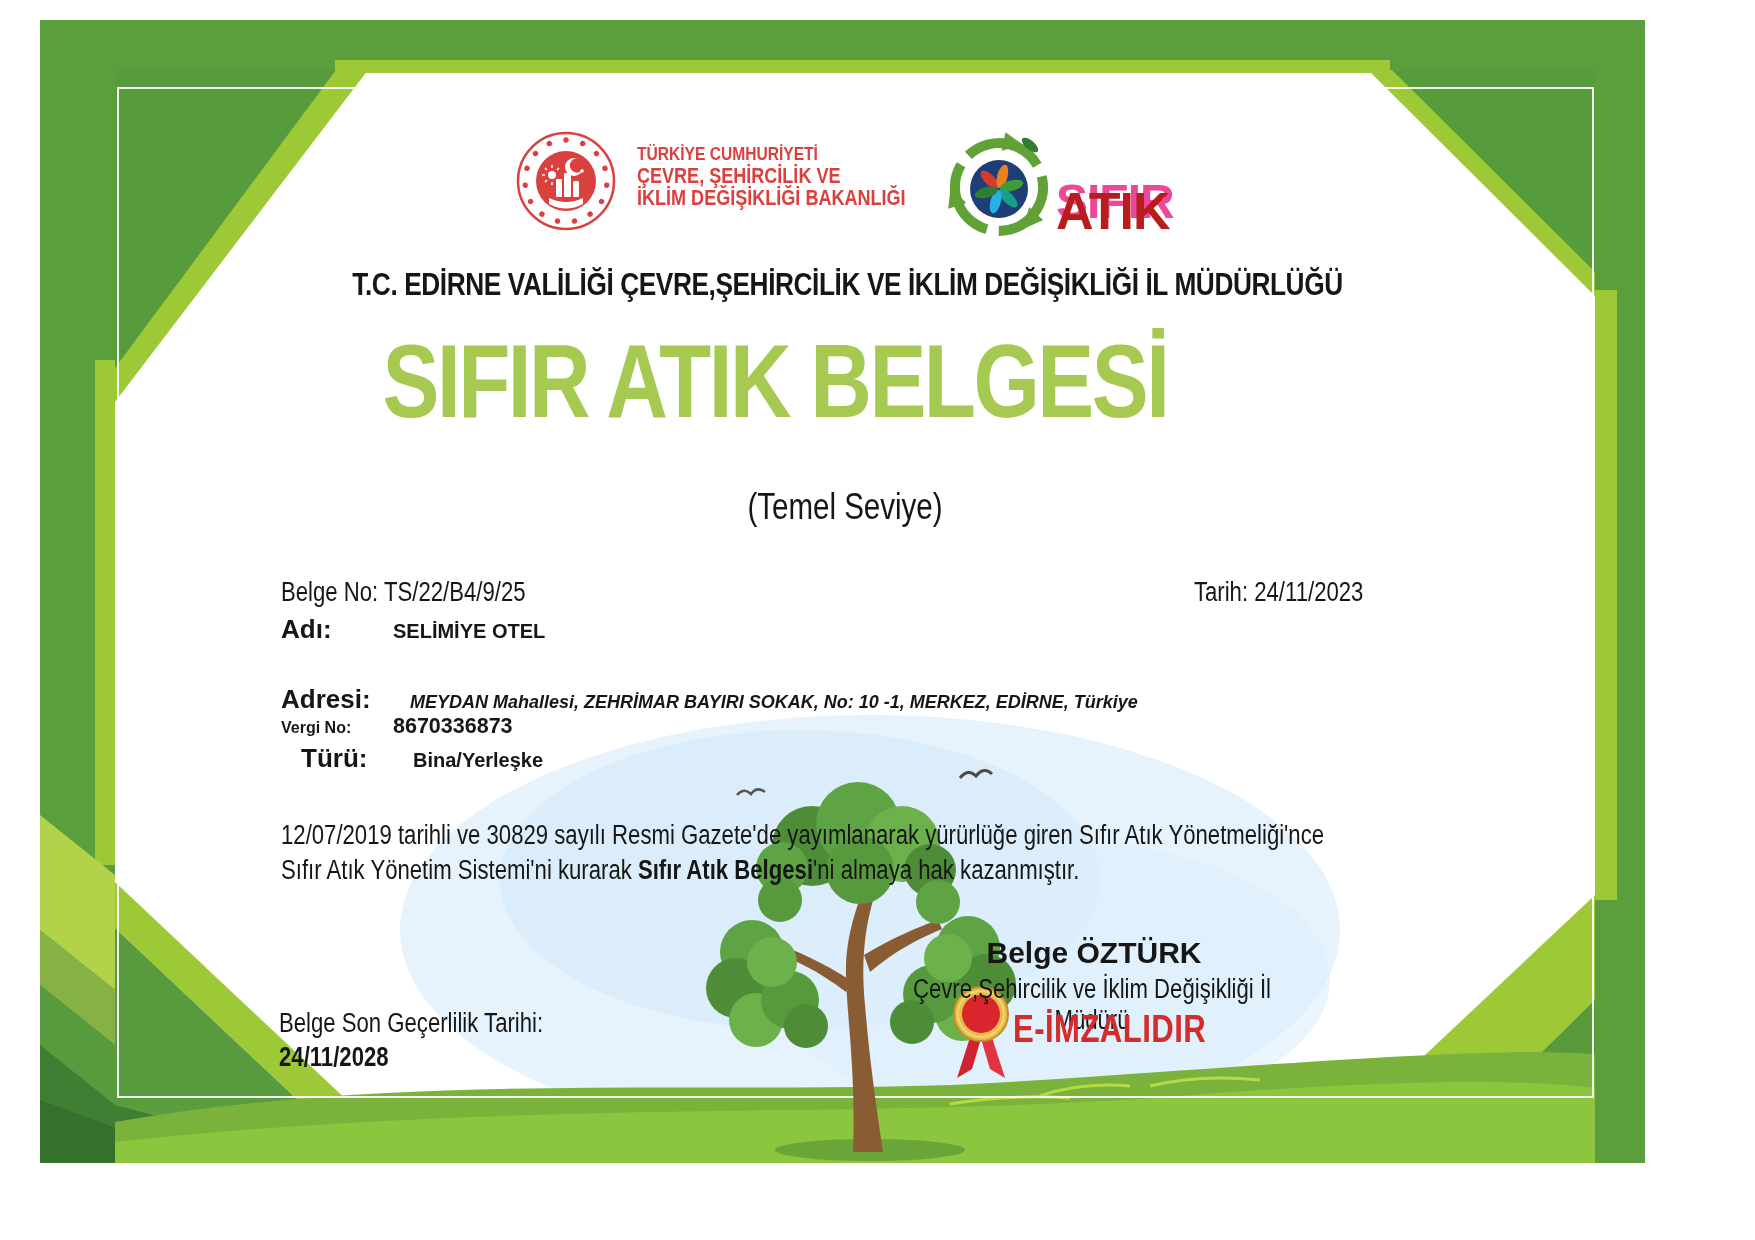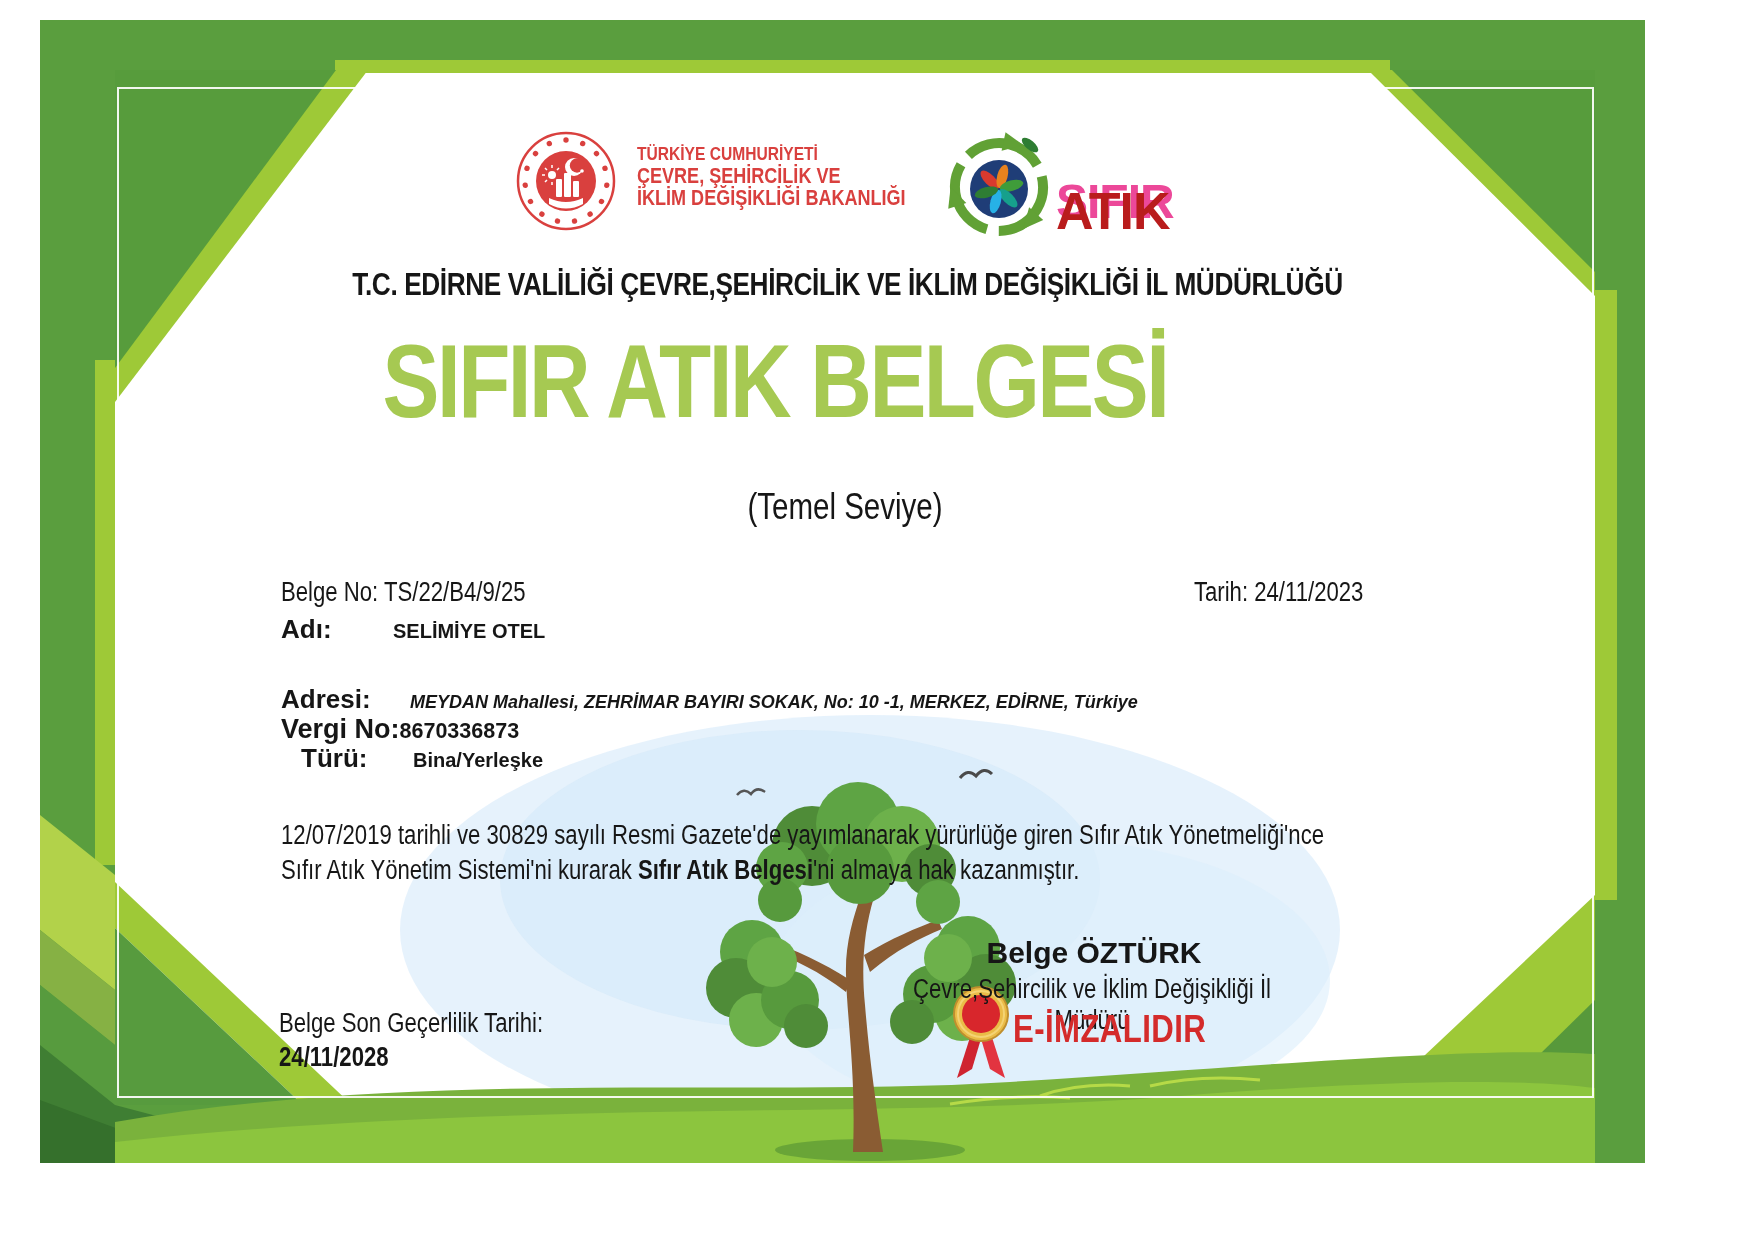--- a/index.html
+++ b/index.html
@@ -170,21 +170,21 @@
 
   <div class="abs row blk" style="left:281px;top:614px;">
     <span class="b" style="font-size:26px;min-width:112px;display:inline-block;">Adı:</span>
     <span class="b" style="font-size:20px;">SELİMİYE OTEL</span>
   </div>
   <div class="abs row blk" style="left:281px;top:684px;gap:17px;">
     <span class="b" style="font-size:26px;min-width:112px;display:inline-block;">Adresi:</span>
     <span class="b" style="font-size:18px;white-space:nowrap;font-style:italic;">MEYDAN Mahallesi, ZEHRİMAR BAYIRI SOKAK, No: 10 -1, MERKEZ, EDİRNE, Türkiye</span>
   </div>
   <div class="abs row blk" style="left:281px;top:714px;">
-    <span class="b" style="font-size:27px;min-width:112px;display:inline-block;">Vergi No:</span>
+    <span class="b" style="font-size:16px;min-width:112px;display:inline-block;">Vergi No:</span>
     <span class="b" style="font-size:21.5px;">8670336873</span>
   </div>
   <div class="abs row blk" style="left:281px;top:743px;">
     <span class="b" style="font-size:26px;min-width:112px;display:inline-block;margin-left:20px;">Türü:</span>
     <span class="b" style="font-size:20px;">Bina/Yerleşke</span>
   </div>
 
   <div class="abs blk cond ol" style="left:281px;top:818px;width:1310px;font-size:27px;line-height:35px;">
     <span>12/07/2019 tarihli ve 30829 sayılı Resmi Gazete'de yayımlanarak yürürlüğe giren Sıfır Atık Yönetmeliği'nce Sıfır Atık Yönetim Sistemi'ni kurarak </span><span class="b">Sıfır Atık Belgesi</span><span>'ni almaya hak kazanmıştır.</span>
   </div>

